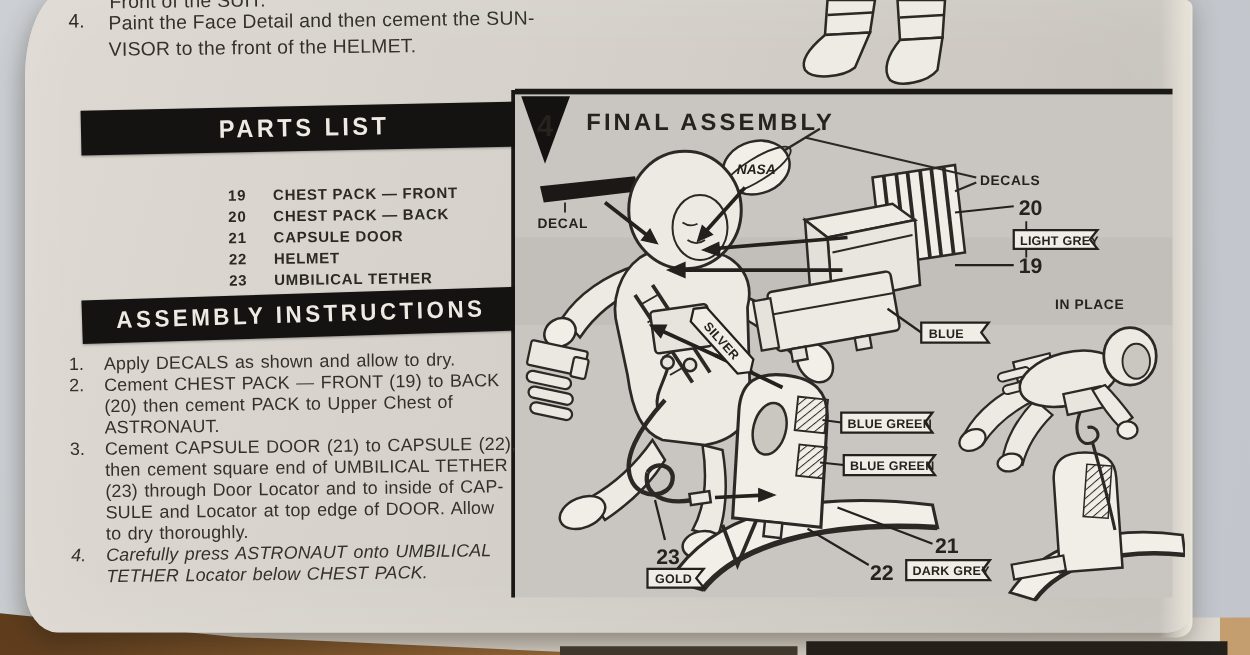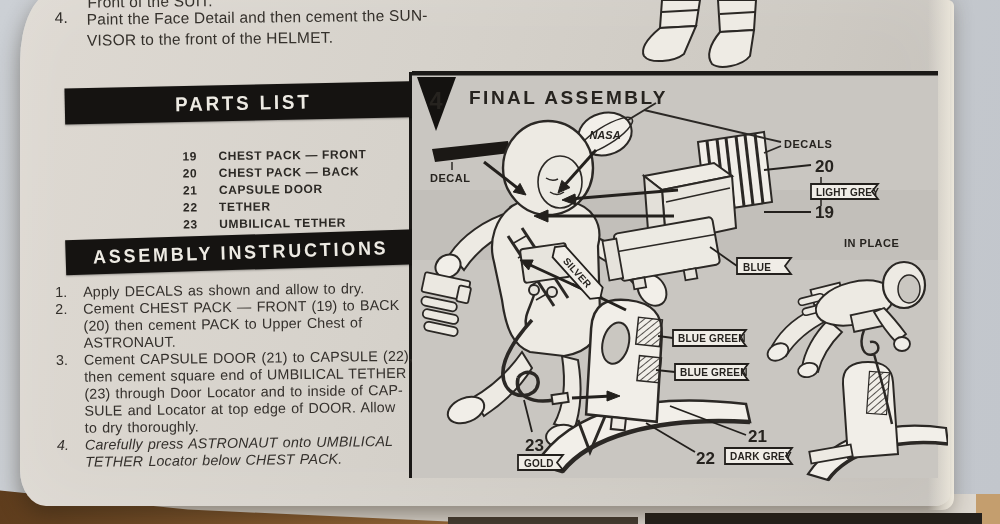--- a/index.html
+++ b/index.html
@@ -113,21 +113,21 @@
     <div class="part-row">
       <span class="pnum">20</span>
       <span class="pname">CHEST PACK — BACK</span>
     </div>
     <div class="part-row">
       <span class="pnum">21</span>
       <span class="pname">CAPSULE DOOR</span>
     </div>
     <div class="part-row">
       <span class="pnum">22</span>
-      <span class="pname">TETHER</span>
+      <span class="pname">HELMET</span>
     </div>
     <div class="part-row">
       <span class="pnum">23</span>
       <span class="pname">UMBILICAL TETHER</span>
     </div>
   </div>
 
   <div class="abs bar bar-asm">
     <span class="cond">ASSEMBLY INSTRUCTIONS</span>
   </div>

